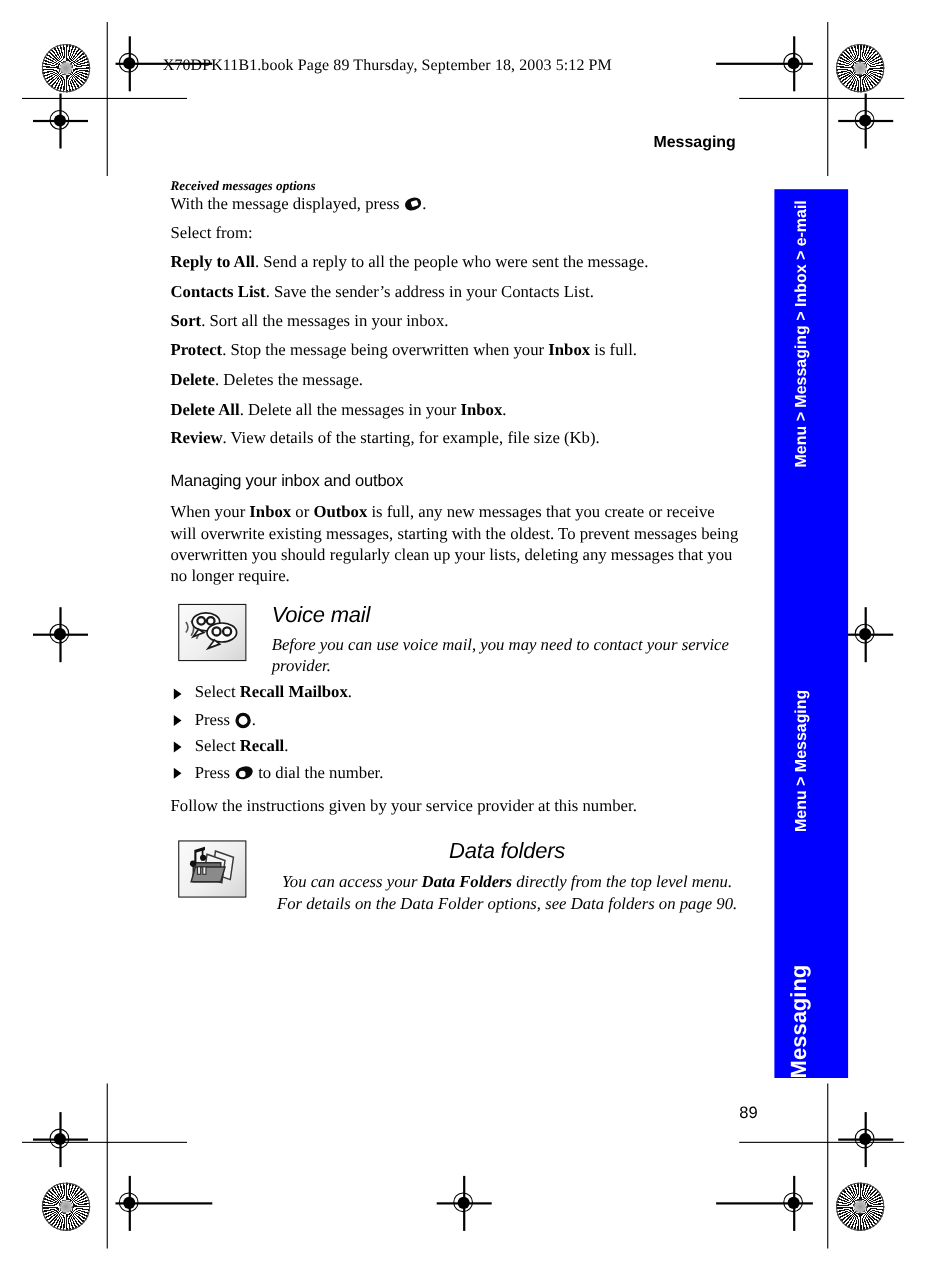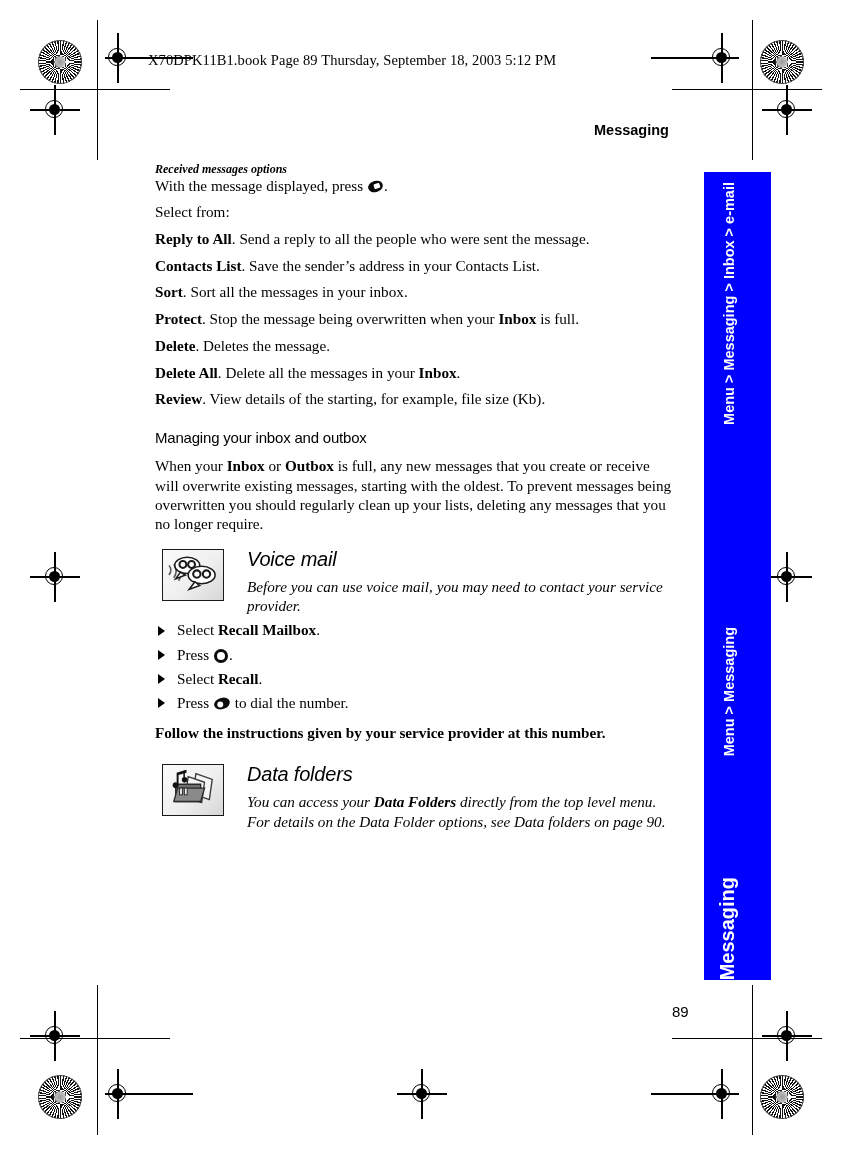--- a/index.html
+++ b/index.html
@@ -304,23 +304,23 @@
   <ul class="steps">
     <li><span class="tri"></span><span>Select </span><span class="b">Recall Mailbox</span><span>.</span></li>
 
     <li><span class="tri"></span><span>Press </span><span class="key ring"></span><span>.</span></li>
 
     <li><span class="tri"></span><span>Select </span><span class="b">Recall</span><span>.</span></li>
 
     <li><span class="tri"></span><span>Press </span><span class="key call"></span><span> to dial the number.</span></li>
   </ul>
 
-  <p class="body" style="margin-top:12px;font-weight:bold;">Follow the instructions given by your service provider at this number.</p>
-
-  <div class="icon-block" style="margin-top:22px;">
+  <p class="body" style="margin-top:12px;">Follow the instructions given by your service provider at this number.</p>
+
+  <div class="icon-block" style="margin-top:22px;text-align:center;">
     <div class="icon-art">
       <svg viewBox="0 0 62 52" width="60" height="50" aria-hidden="true">
         <g fill="#f4f4f4" stroke="#3a3a3a" stroke-width="1.4">
           <path d="M34 9 l17 6 l-3 21 l-17 -6 z"></path>
           <path d="M26 12 l17 6 l-3 21 l-17 -6 z"></path>
         </g>
         <g fill="#6e6e6e" stroke="#2a2a2a" stroke-width="1.4">
           <path d="M13 20 h26 v18 H13 z"></path>
           <path d="M11 38 h28 l4 -14 H15 z" fill="#8a8a8a"></path>
         </g>

